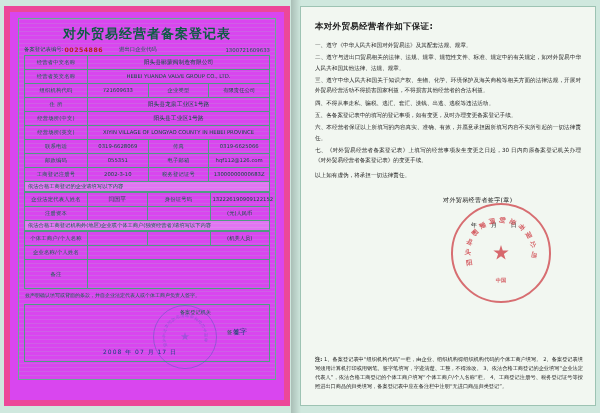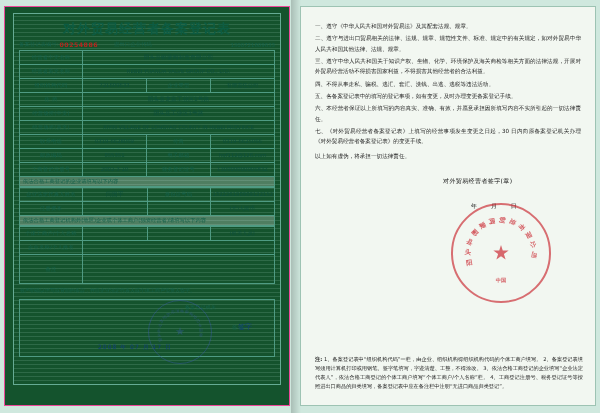--- a/index.html
+++ b/index.html
@@ -7,22 +7,22 @@
     width:600px;height:413px;
     background:#cfe8de;
     font-family:"DejaVu Sans","Liberation Sans",sans-serif;
     overflow:hidden;
   }
   .page{position:relative;width:600px;height:413px;}
 
   
   .left-sheet{
     position:absolute;left:4px;top:6px;width:286px;height:400px;
-    background:#14532d;
-    border:1px solid #ec4899;
+    background:#d946ef;
+    border:6px solid #ec4899;
     box-sizing:border-box;
     padding:6px 8px 20px 8px;
   }
   .left-inner{
     border:1px solid #66ab94;
     height:100%;
     box-sizing:border-box;
     padding:4px 5px;
     position:relative;
     background:
@@ -316,20 +316,21 @@
             </div>
         </div>
       </div>
 
     </div>
   </div>
 
   <div class="shadow-spine"></div>
 
   <div class="right-sheet">
+    <div class="r-title">本对外贸易经营者作如下保证:</div>
 
     <div class="r-p">一、遵守《中华人民共和国对外贸易法》及其配套法规、规章。</div>
     <div class="r-p">二、遵守与进出口贸易相关的法律、法规、规章、规范性文件、标准、规定中的有关规定，如对外贸易中华人民共和国其他法律、法规、规章。</div>
     <div class="r-p">三、遵守中华人民共和国关于知识产权、生物、化学、环境保护及海关商检等相关方面的法律法规，开展对外贸易经营活动不得损害国家利益，不得损害其他经营者的合法利益。</div>
     <div class="r-p">四、不得从事走私、骗税、逃汇、套汇、洗钱、出逃、逃税等违法活动。</div>
     <div class="r-p">五、各备案登记表中的填写的登记事项，如有变更，及时办理变更备案登记手续。</div>
     <div class="r-p">六、本经营者保证以上所填写的内容真实、准确、有效，并愿意承担因所填写内容不实所引起的一切法律责任。</div>
     <div class="r-p">七、《对外贸易经营者备案登记表》上填写的经营事项发生变更之日起，30 日内向原备案登记机关办理《对外贸易经营者备案登记表》的变更手续。</div>
 
     <div class="r-close">以上如有虚伪，将承担一切法律责任。</div>

